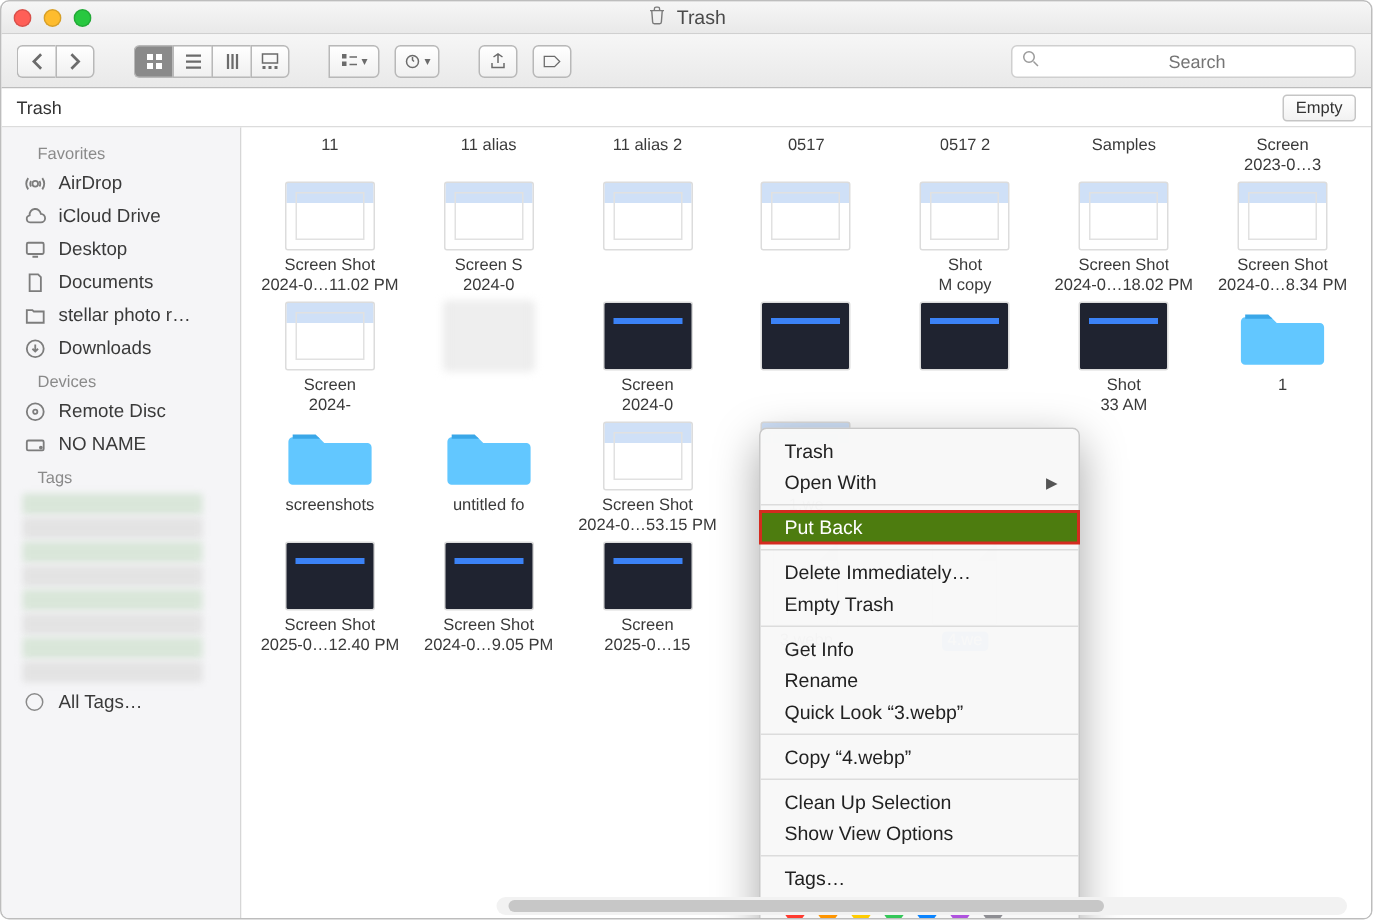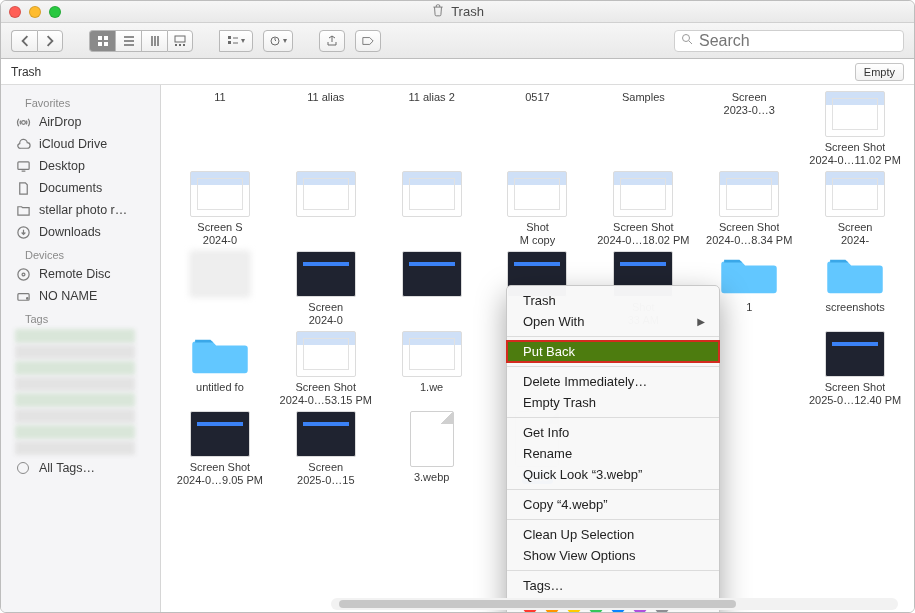--- a/index.html
+++ b/index.html
@@ -17,21 +17,21 @@
   .tb-btn { height:22px; min-width:26px; background:linear-gradient(#ffffff,#f0f0f0); border:1px solid #b8b8b8; border-radius:4px; display:flex; align-items:center; justify-content:center; font-size:11px; color:#555; }
   .tb-seg { display:flex; }
   .tb-seg .tb-btn { border-radius:0; border-right-width:0;}
   .tb-seg .tb-btn:first-child{border-radius:4px 0 0 4px;}
   .tb-seg .tb-btn:last-child{border-radius:0 4px 4px 0; border-right-width:1px;}
   .tb-btn.active{ background:#8a8a8a; color:#fff;}
   .tb-btn svg{width:12px;height:12px;fill:#6b6b6b;}
   .tb-btn.active svg{fill:#fff;}
   .spacer10{width:6px;}
   .searchbox { margin-left:auto; display:flex; align-items:center; height:22px; width:230px; background:#fff; border:1px solid #cfcfcf; border-radius:4px; color:#9a9a9a; font-size:12px; padding:0 6px; gap:6px;}
-  .searchbox input{ border:none; outline:none; font-size:16px; flex:1; color:#333; background:transparent;}
+  .searchbox input{ border:none; outline:none; font-size:12px; flex:1; color:#333; background:transparent;text-align:center;}
   
   .pathbar { height:26px; border-bottom:1px solid #dcdcdc; background:#fff; display:flex; align-items:center; padding:0 10px; font-size:12px; color:#333; justify-content:space-between;}
   .empty-btn { height:18px; padding:0 8px; font-size:11px; border:1px solid #c5c5c5; border-radius:3px; background:linear-gradient(#fff,#f2f2f2); color:#333;}
   
   .main { display:flex; height:calc(613px - 22px - 36px - 26px); }
   .sidebar { width:160px; background:#f5f5f7; border-right:1px solid #d6d6d6; padding:6px 0 6px 0; font-size:12.5px; color:#3a3a3a; overflow:hidden;}
   .side-header{ font-size:11px; color:#8a8a8a; padding:6px 10px 2px 24px;}
   .side-item{ display:flex; align-items:center; gap:8px; padding:3px 10px 3px 14px; white-space:nowrap; overflow:hidden; text-overflow:ellipsis;}
   .side-item .sicon{ width:16px; height:16px; display:inline-flex; align-items:center; justify-content:center; color:#7d7d7d;}
   .side-item .sicon svg{width:15px;height:15px;fill:none;stroke:#7d7d7d;stroke-width:1.3;}
@@ -275,20 +275,23 @@
         <div class="item nothumb">
           <div class="label1">11 alias</div>
         </div>
         <div class="item nothumb">
           <div class="label1">11 alias 2</div>
         </div>
         <div class="item nothumb">
           <div class="label1">0517</div>
         </div>
         <div class="item nothumb">
+          <div class="label1">0517 2</div>
+        </div>
+        <div class="item nothumb">
           <div class="label1">Samples</div>
         </div>
         <div class="item nothumb">
           <div class="label1">Screen</div>
           <div class="label2">2023-0…3</div>
         </div>
         <div class="item">
           <div class="thumb shot"></div>
           <div class="label1">Screen Shot</div>
           <div class="label2">2024-0…11.02 PM</div>

